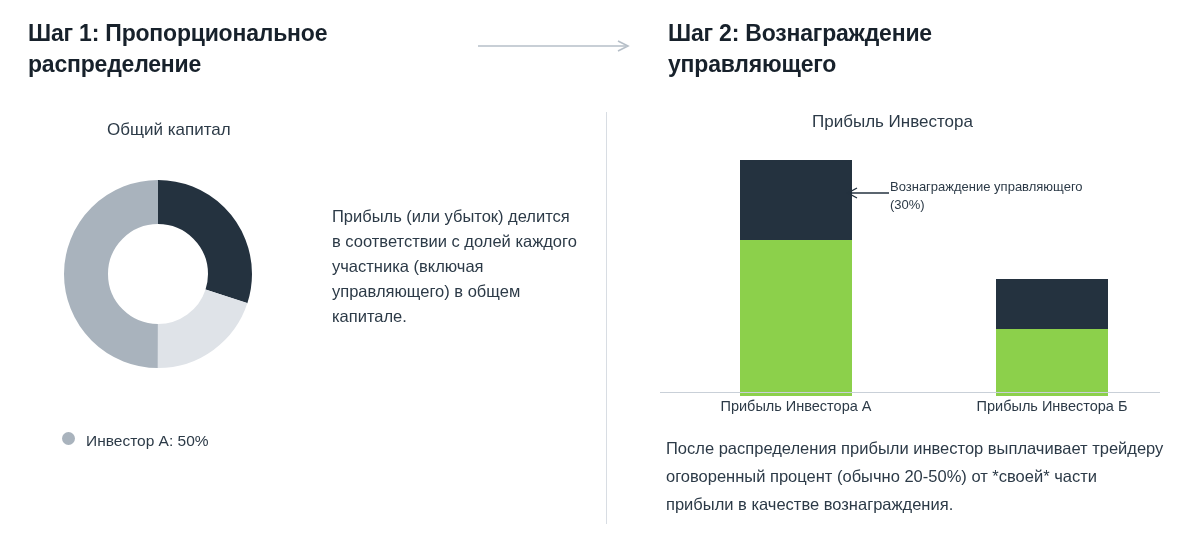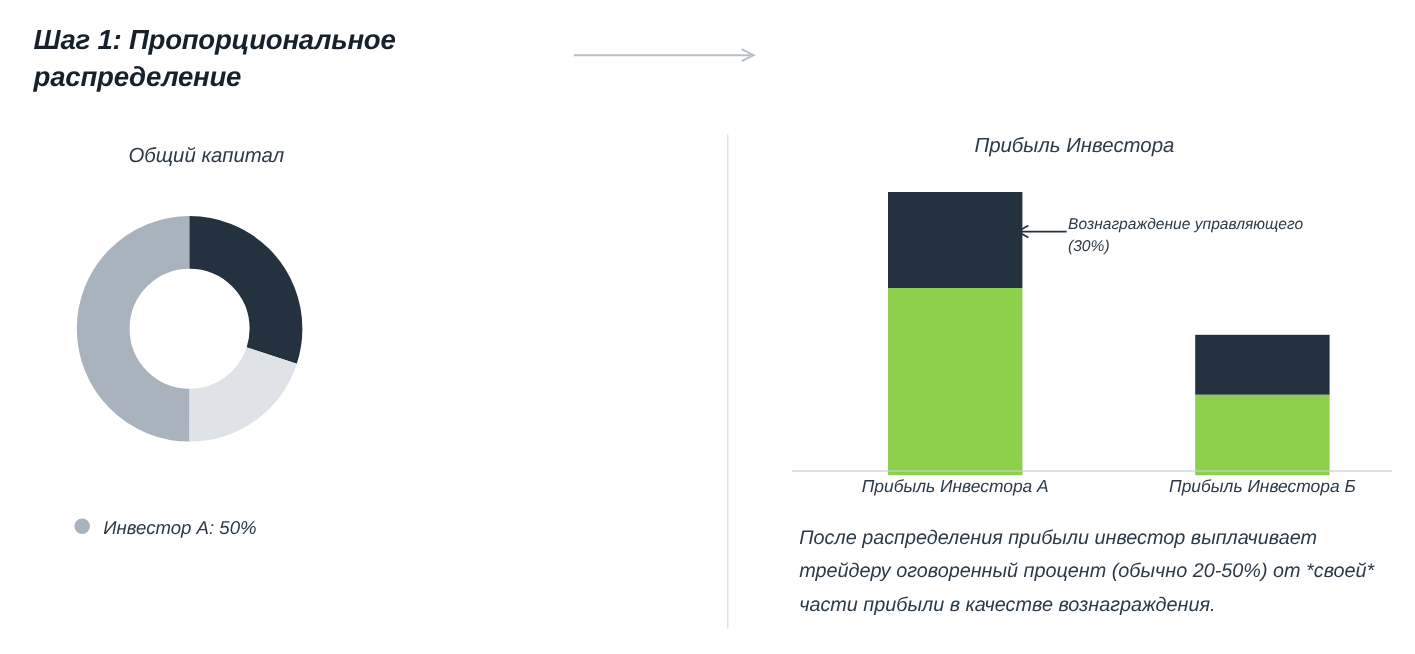--- a/index.html
+++ b/index.html
@@ -11,21 +11,20 @@
     height: 545px;
     background: #ffffff;
     font-family: "Liberation Sans", sans-serif;
     color: #1d2733;
     overflow: hidden;
   }
   .page {
     position: relative;
     width: 1179px;
     height: 545px;
-    font-style: italic;
   }
 
   
   .step-title {
     position: absolute;
     font-size: 23px;
     font-weight: bold;
     line-height: 31px;
     color: #17212b;
     letter-spacing: -0.2px;
@@ -163,20 +162,21 @@
     line-height: 28px;
     color: #2c3a47;
   }
 </style>
 </head>
 <body>
 
 <div class="page">
 
   <div class="step-title" id="step1-title">Шаг 1: Пропорциональное распределение</div>
+  <div class="step-title" id="step2-title">Шаг 2: Вознаграждение управляющего</div>
 
   <svg class="step-arrow" viewBox="0 0 160 16">
     <line x1="0" y1="8" x2="148" y2="8" stroke="#b6bfc8" stroke-width="1.6"></line>
     <polyline points="140,3 150,8 140,13" fill="none" stroke="#b6bfc8" stroke-width="1.6"></polyline>
   </svg>
 
   <div class="divider"></div>
 
   <div class="panel-caption" id="left-caption">Общий капитал</div>
 
@@ -187,20 +187,21 @@
 
         <circle r="72" fill="none" stroke="#a9b3bd" stroke-width="44" stroke-dasharray="226.2 452.4" transform="rotate(90)"></circle>
 
         <circle r="72" fill="none" stroke="#24323f" stroke-width="44" stroke-dasharray="135.7 452.4" transform="rotate(-90)"></circle>
 
         <circle r="72" fill="none" stroke="#dfe3e8" stroke-width="44" stroke-dasharray="90.5 452.4" transform="rotate(18)"></circle>
       </g>
     </svg>
   </div>
 
+  <div class="side-note">Прибыль (или убыток) делится в соответствии с долей каждого участника (включая управляющего) в общем капитале.</div>
 
   <div class="legend">
     <div class="legend-row">
       <span class="legend-dot" style="background:#a9b3bd"></span>
       <span class="legend-label">Инвестор А: 50%</span>
     </div>
   </div>
 
   <div class="panel-caption" id="right-caption">Прибыль Инвестора</div>
 

